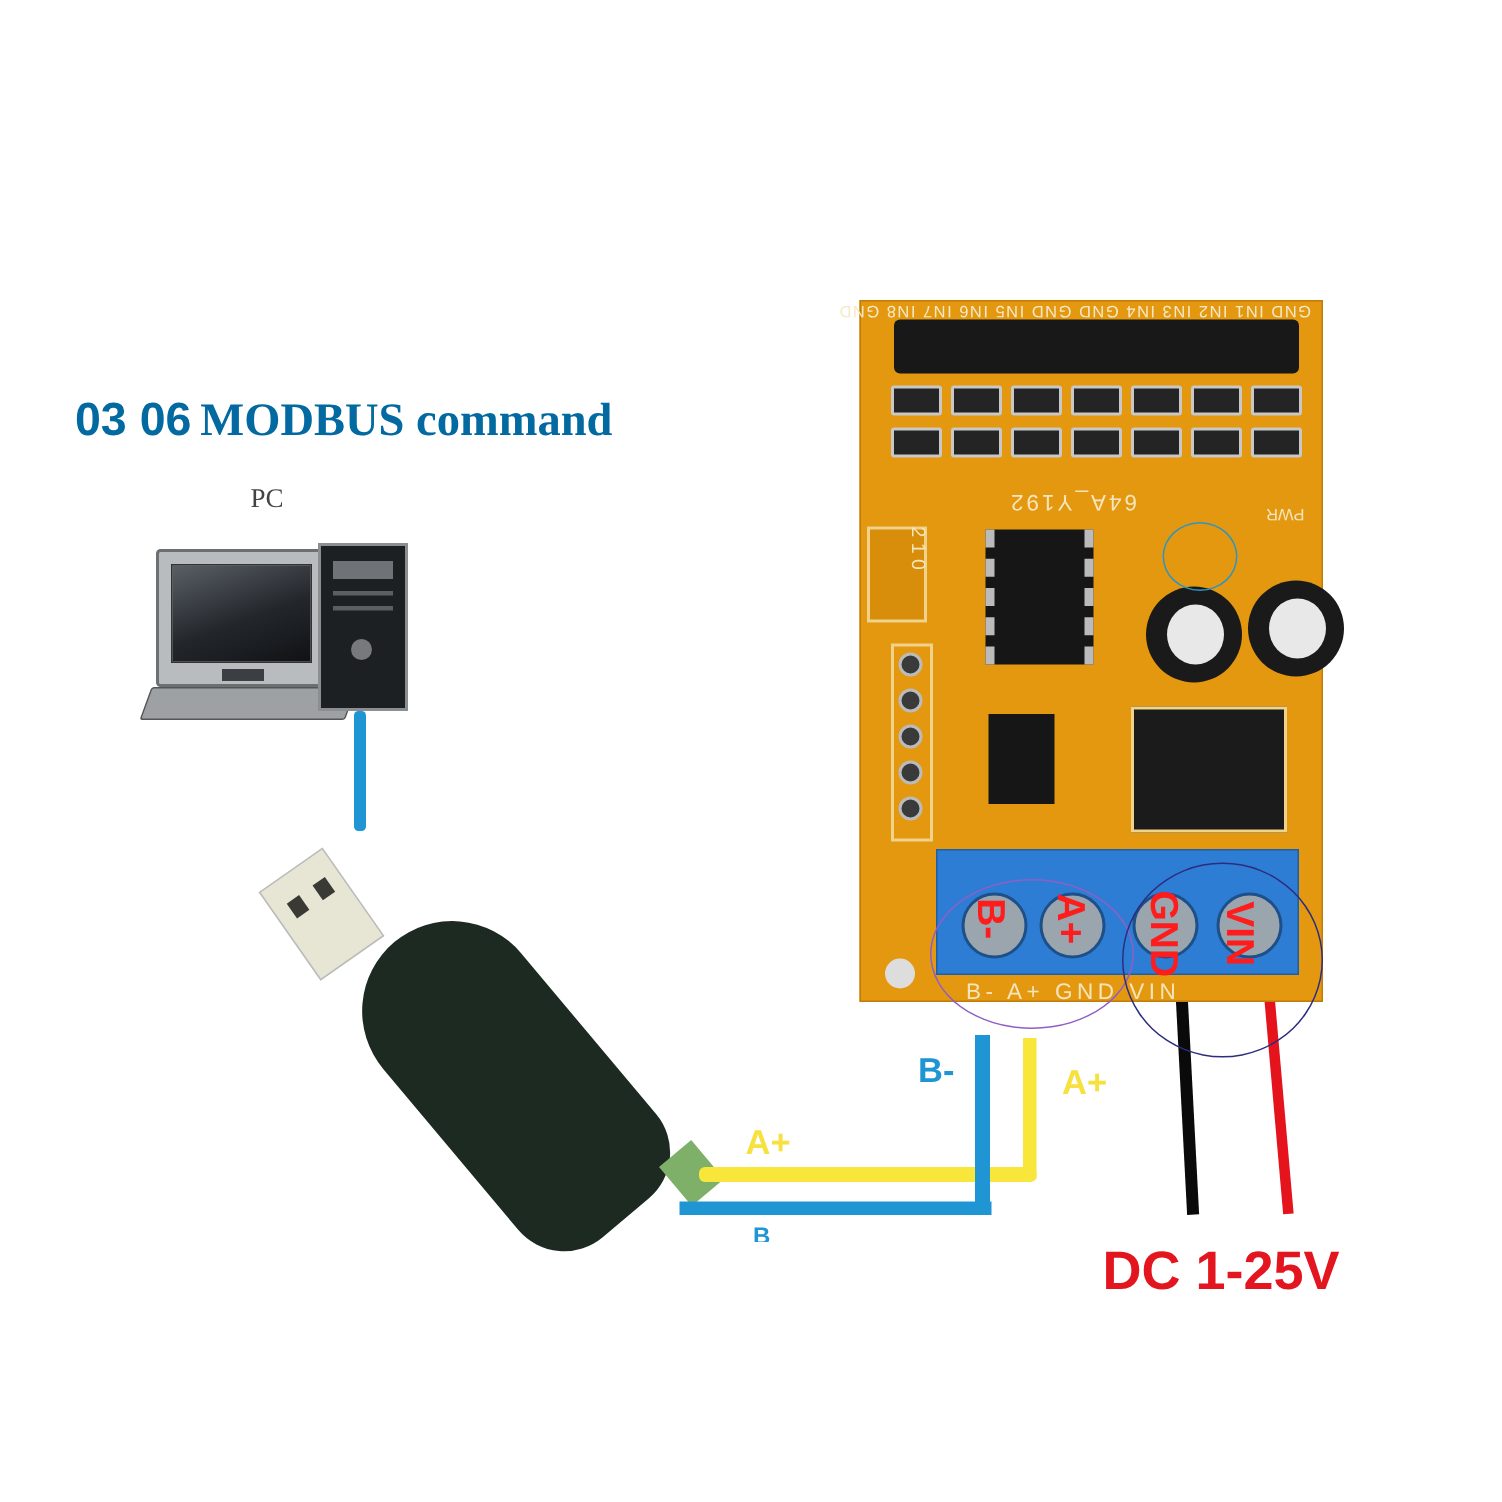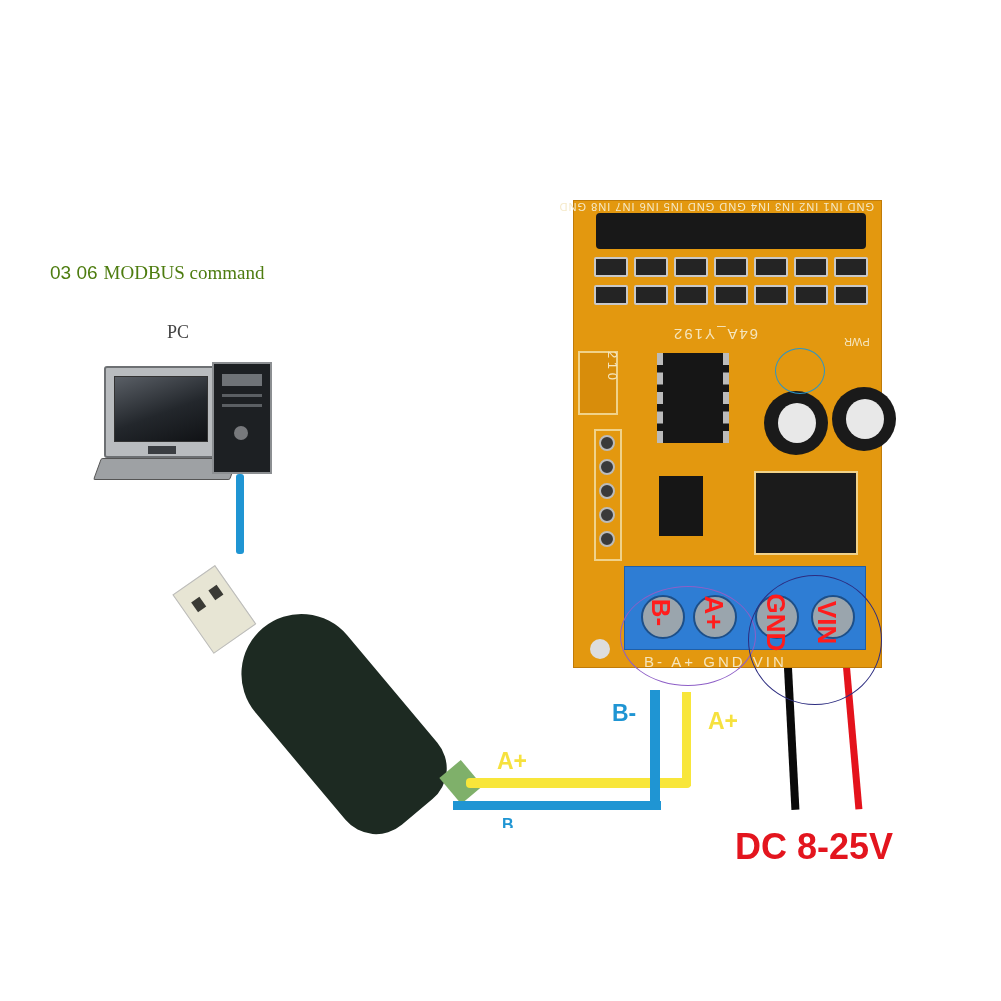--- a/index.html
+++ b/index.html
@@ -1,20 +1,20 @@
 <!DOCTYPE html>
 <html><head>
 <meta charset="utf-8">
 <style>
   html, body { margin:0; padding:0; background:#ffffff; }
   body { width:1001px; height:1001px; position:relative; overflow:hidden; font-family:"Liberation Sans", sans-serif; }
   .abs { position:absolute; }
 
   
-  .title { left:50px; top:262px; font-size:19px; font-weight:normal; color:#4d7c0f; white-space:nowrap; }
+  .title { left:50px; top:262px; font-size:31px; font-weight:bold; color:#0369a1; white-space:nowrap; }
   .title .num { font-family:"Liberation Sans", sans-serif; }
   .title .word { font-family:"Liberation Serif", serif; margin-left:6px; }
   .pc-label { left:167px; top:322px; font-family:"Liberation Serif", serif; font-size:18px; color:#444; }
 
   
   .monitor { left:104px; top:366px; width:112px; height:92px; background:#b9bcbf; border:2px solid #6d7073; border-radius:3px; box-sizing:border-box; }
   .screen { left:8px; top:8px; width:92px; height:64px; background:linear-gradient(160deg,#5a5f66 0%,#23272c 55%,#101215 100%); border:1px solid #333; }
   .stand { left:42px; top:78px; width:28px; height:8px; background:#3b3e42; }
   .keyboard { left:97px; top:458px; width:135px; height:20px; background:#9ea1a4; border:1px solid #555; border-radius:2px; transform:skewX(-20deg); }
   .tower { left:212px; top:362px; width:60px; height:112px; background:#1d2023; border:2px solid #8c8f92; box-sizing:border-box; }
@@ -173,13 +173,13 @@
 
 <div class="abs circle-pink"></div>
 <div class="abs circle-navy"></div>
 <div class="abs circle-teal"></div>
 
 <div class="abs label-Bminus">B-</div>
 <div class="abs label-Aplus-r">A+</div>
 <div class="abs label-Aplus-l">A+</div>
 <div class="abs label-B-l">B</div>
 
-<div class="abs dc-label">DC 8-25V</div>
+<div class="abs dc-label">DC 1-25V</div>
 
 </body></html>

